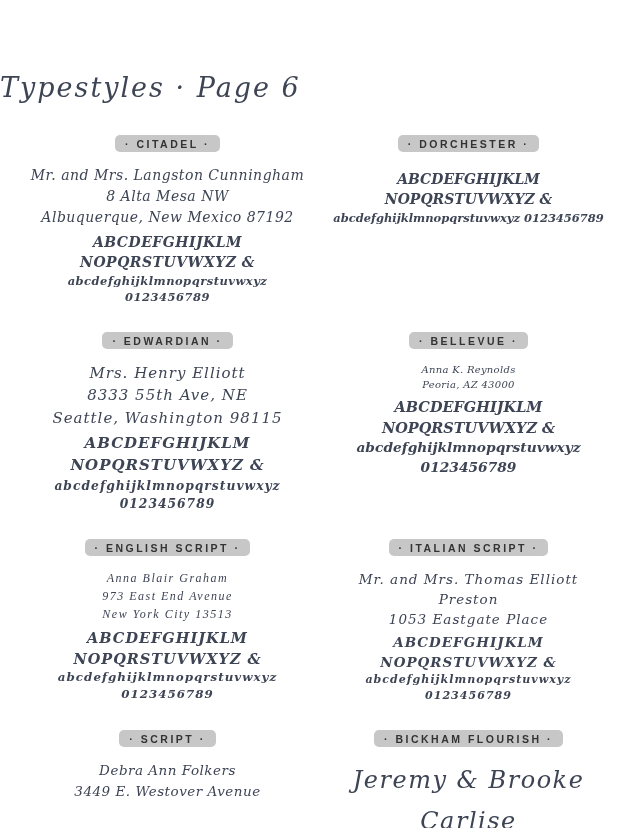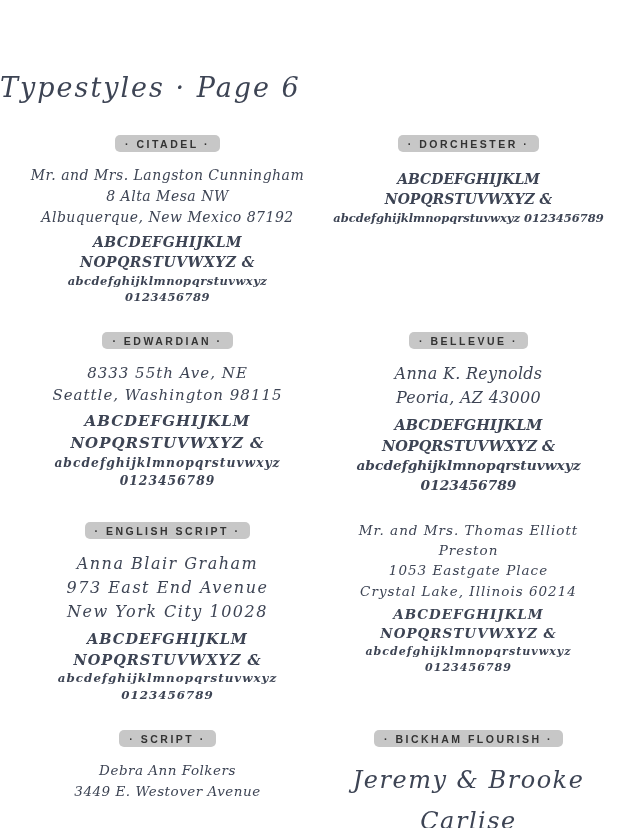--- a/index.html
+++ b/index.html
@@ -36,24 +36,24 @@
   .address{color:var(--script-text);font-style:italic;line-height:1.5;}
   .alphabet{color:var(--script-text);font-style:italic;margin-top:4px;line-height:1.45;font-weight:bold;}
   .alphabet .lower{font-size:0.82em;}
   
   .s-citadel .address{font-size:14px;letter-spacing:0.5px;}
   .s-citadel .alphabet{font-size:14px;letter-spacing:0.5px;}
   .s-dorchester .address{font-size:13.5px;}
   .s-dorchester .alphabet{font-size:14px;}
   .s-edwardian .address{font-size:15px;letter-spacing:1px;}
   .s-edwardian .alphabet{font-size:15px;letter-spacing:1px;}
-  .s-bellevue .address{font-size:16px;letter-spacing:0.3px;}
+  .s-bellevue .address{font-size:10px;letter-spacing:0.3px;}
   .s-bellevue .alphabet{font-size:14.5px;}
   .s-bellevue .alphabet .lower{font-size:0.95em;}
-  .s-english .address{font-size:16px;letter-spacing:1.5px;}
+  .s-english .address{font-size:12px;letter-spacing:1.5px;font-family:Liberation Serif, serif;}
   .s-english .alphabet{font-size:14.5px;letter-spacing:1px;}
   .s-italian .address{font-size:13.5px;letter-spacing:1px;}
   .s-italian .alphabet{font-size:13.5px;letter-spacing:1px;}
   .s-bickham .address{font-size:13.5px;letter-spacing:0.5px;}
   .s-flourish .address{font-size:24px;letter-spacing:1.5px;line-height:1.7;}
 </style>
 </head>
 <body>
 
 <div class="page">
@@ -81,20 +81,21 @@
       <div class="alphabet">
         <div>ABCDEFGHIJKLM</div>
         <div>NOPQRSTUVWXYZ &amp;</div>
         <div class="lower">abcdefghijklmnopqrstuvwxyz 0123456789</div>
       </div>
     </section>
 
     <section class="style-section s-edwardian">
       <div class="pill">· EDWARDIAN ·</div>
       <div class="address">
+        <div>Mrs. Henry Elliott</div>
         <div>8333 55th Ave, NE</div>
         <div>Seattle, Washington 98115</div>
       </div>
       <div class="alphabet">
         <div>ABCDEFGHIJKLM</div>
         <div>NOPQRSTUVWXYZ &amp;</div>
         <div class="lower">abcdefghijklmnopqrstuvwxyz 0123456789</div>
       </div>
     </section>
 
@@ -109,34 +110,34 @@
         <div>NOPQRSTUVWXYZ &amp;</div>
         <div class="lower">abcdefghijklmnopqrstuvwxyz 0123456789</div>
       </div>
     </section>
 
     <section class="style-section s-english">
       <div class="pill">· ENGLISH SCRIPT ·</div>
       <div class="address">
         <div>Anna Blair Graham</div>
         <div>973 East End Avenue</div>
-        <div>New York City 10028</div>
+        <div>New York City 13513</div>
       </div>
       <div class="alphabet">
         <div>ABCDEFGHIJKLM</div>
         <div>NOPQRSTUVWXYZ &amp;</div>
         <div class="lower">abcdefghijklmnopqrstuvwxyz 0123456789</div>
       </div>
     </section>
 
     <section class="style-section s-italian">
+      <div class="pill">· ITALIAN SCRIPT ·</div>
       <div class="address">
         <div>Mr. and Mrs. Thomas Elliott Preston</div>
         <div>1053 Eastgate Place</div>
-        <div>Crystal Lake, Illinois 60214</div>
       </div>
       <div class="alphabet">
         <div>ABCDEFGHIJKLM</div>
         <div>NOPQRSTUVWXYZ &amp;</div>
         <div class="lower">abcdefghijklmnopqrstuvwxyz 0123456789</div>
       </div>
     </section>
 
     <section class="style-section s-bickham">
       <div class="pill">· SCRIPT ·</div>

